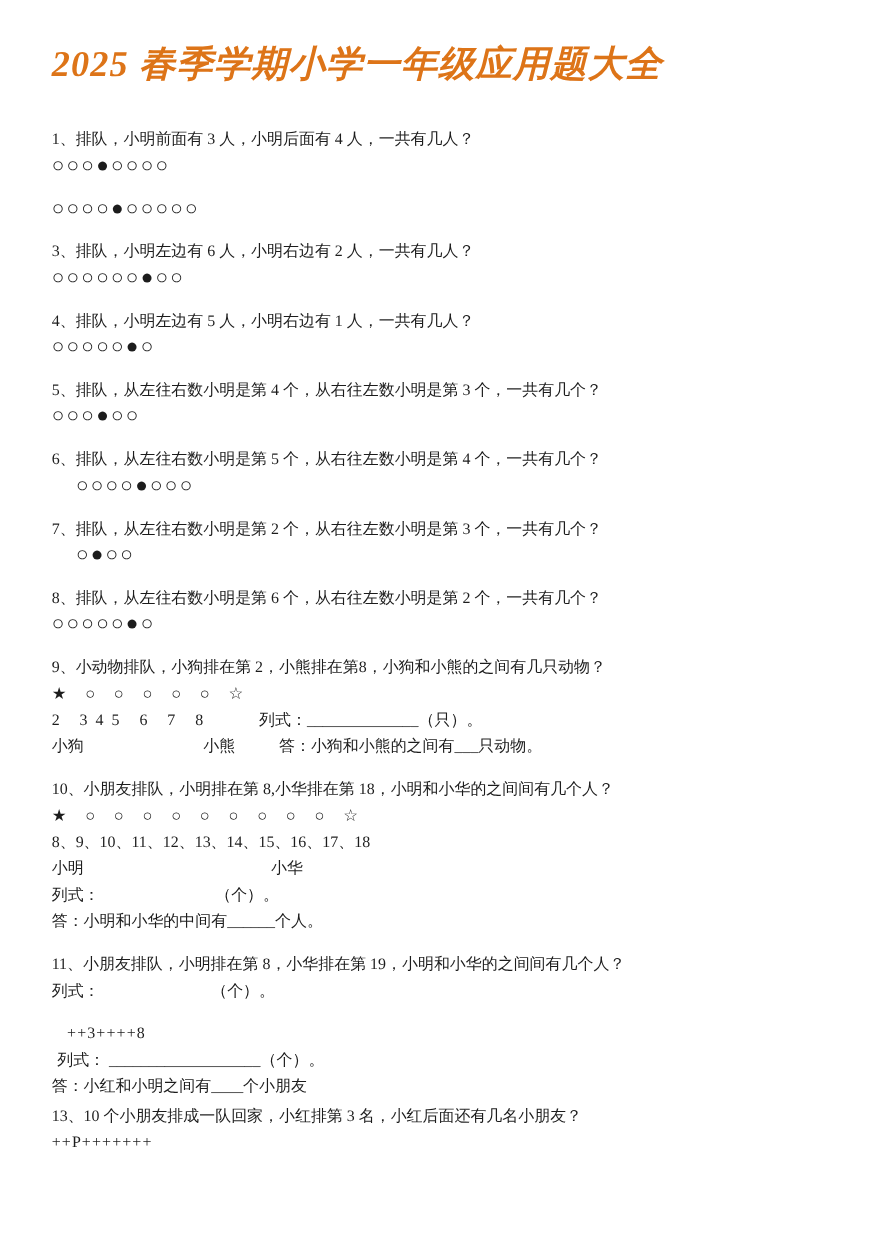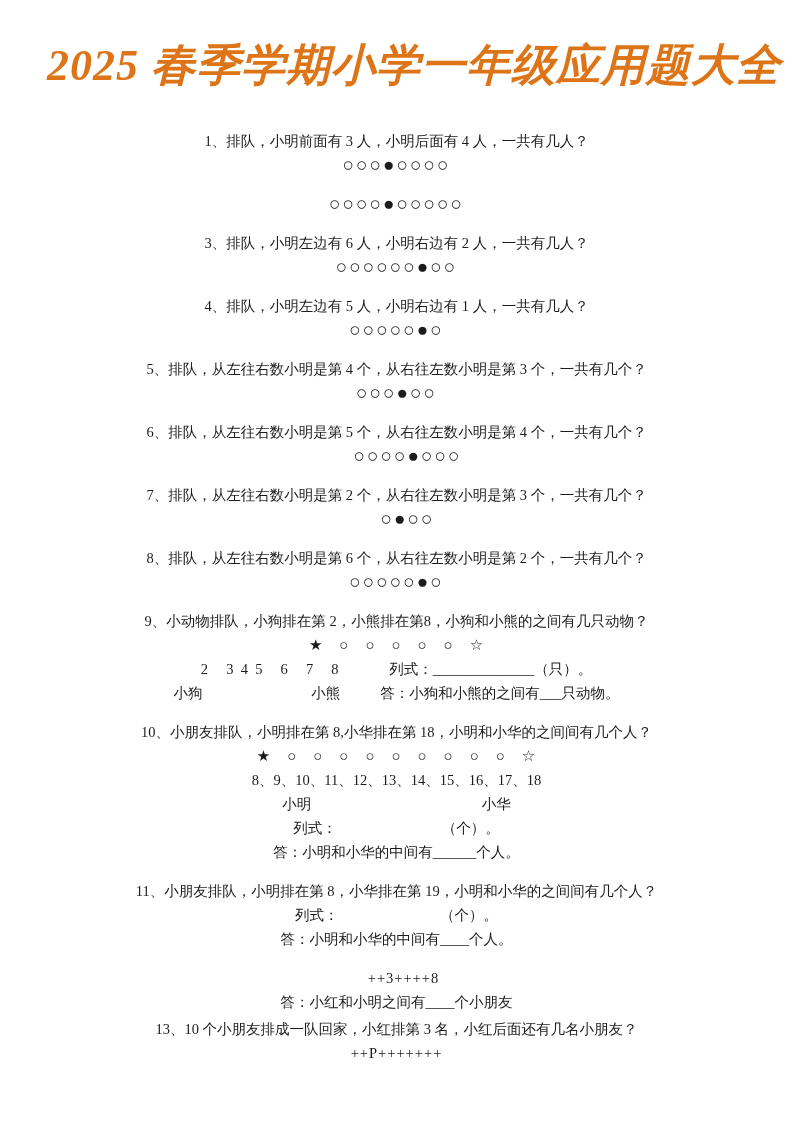--- a/index.html
+++ b/index.html
@@ -9,28 +9,28 @@
     box-sizing: border-box;
     background: #ffffff;
     padding: 26px 47px 0 47px;
     font-family: "Liberation Serif", "DejaVu Serif", serif;
     color: #1c1c1c;
     font-size: 14.5px;
     overflow: hidden;
   }
   .title {
     margin: 10px 0 34px 0;
-    text-align: right;
-    font-size: 44px;
+    text-align: left;
+    font-size: 33px;
     font-weight: bold;
     font-style: italic;
     letter-spacing: 1px;
     white-space: nowrap;
   }
-  .q { margin: 0 0 15px 0; text-align: center; }
+  .q { margin: 0 0 15px 0; }
   .q.tight { margin-bottom: 3px; }
   .q p {
     margin: 0;
     line-height: 24px;
     white-space: pre;
   }
   .q-title { font-size: 14.5px; }
   .circles {
     font-size: 19px;
     letter-spacing: 2px;
@@ -92,24 +92,24 @@
         <p class="q-title">10、小朋友排队，小明排在第 8,小华排在第 18，小明和小华的之间间有几个人？</p>
         <p class="stars">★　○　○　○　○　○　○　○　○　○　☆</p>
         <p>8、9、10、11、12、13、14、15、16、17、18</p>
         <p>小明                                               小华</p>
         <p>列式：                             （个）。</p>
         <p>答：小明和小华的中间有______个人。</p>
       </div>
       <div class="q">
         <p class="q-title">11、小朋友排队，小明排在第 8，小华排在第 19，小明和小华的之间间有几个人？</p>
         <p>列式：                            （个）。</p>
-        <p>答：小明和小华的中间有____个人。</p>
       </div>
       <div class="q tight">
         <p class="plus indent-sm">++3++++8</p>
+        <p class="indent-xs">列式： ___________________（个）。</p>
         <p>答：小红和小明之间有____个小朋友</p>
       </div>
       <div class="q tight">
         <p class="q-title">13、10 个小朋友排成一队回家，小红排第 3 名，小红后面还有几名小朋友？</p>
         <p class="plus">++P+++++++</p>
       </div>
     </main>
 </div>
 
 </body></html>

